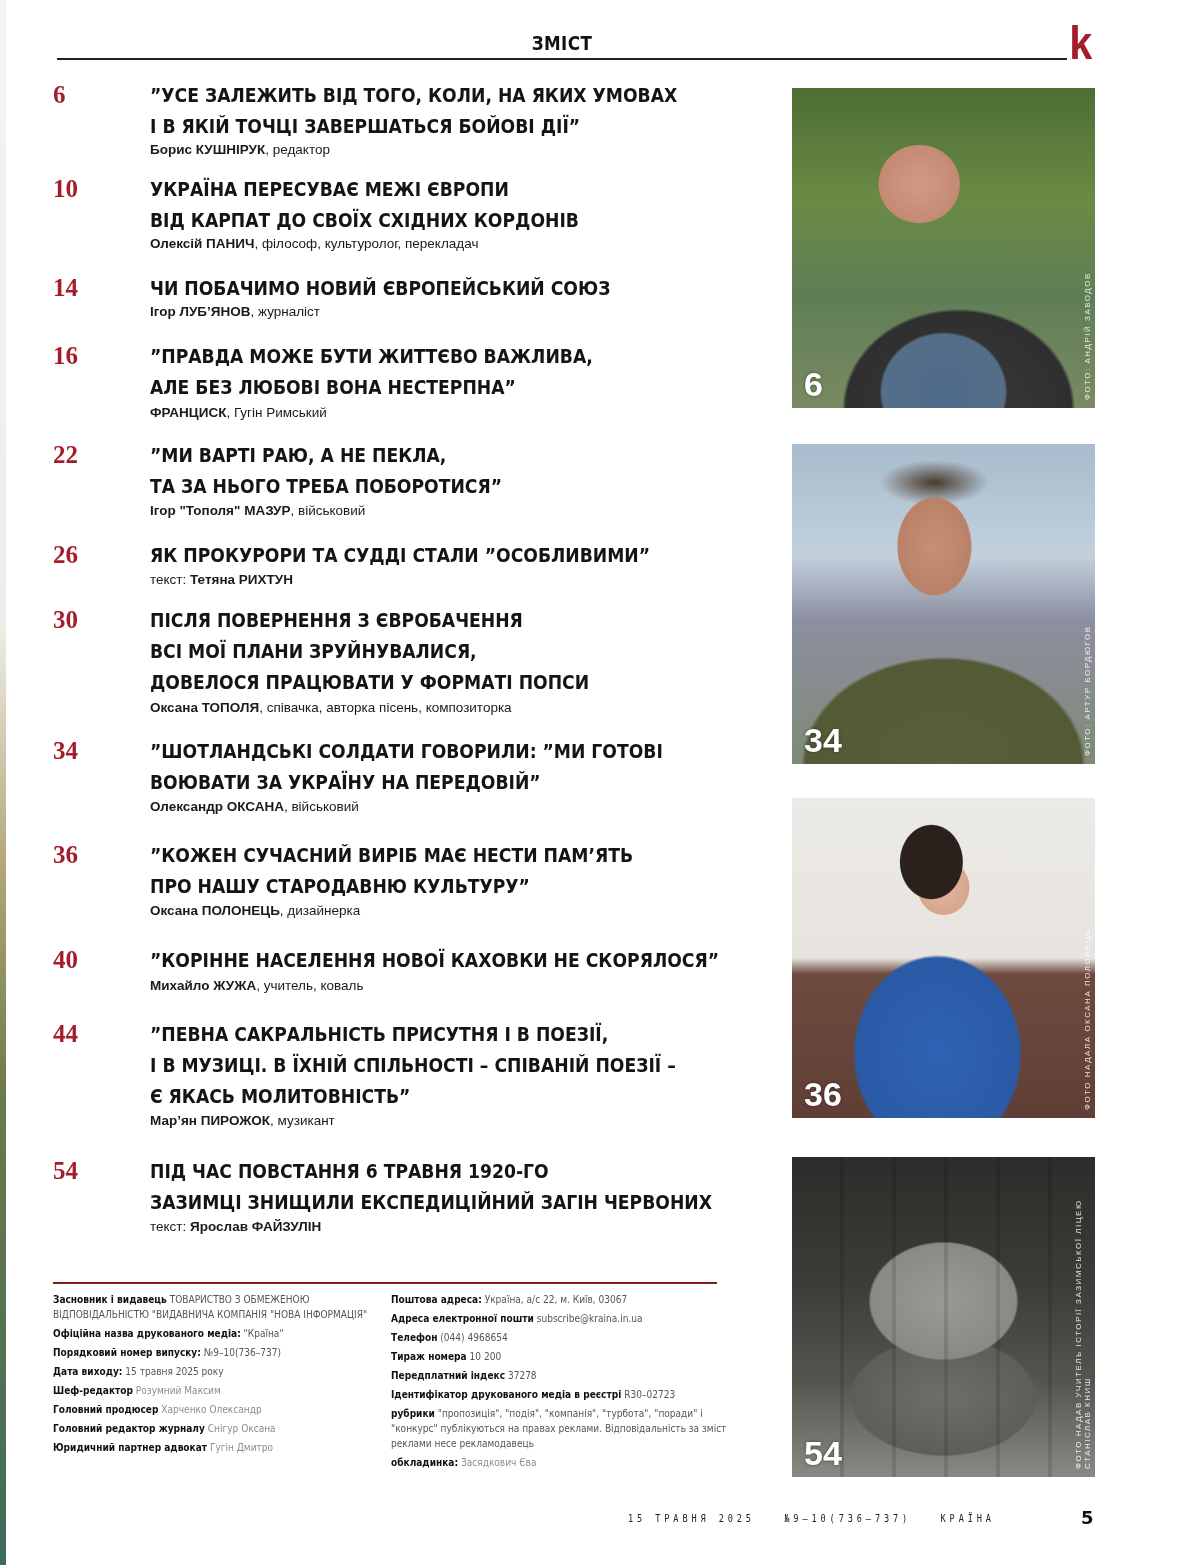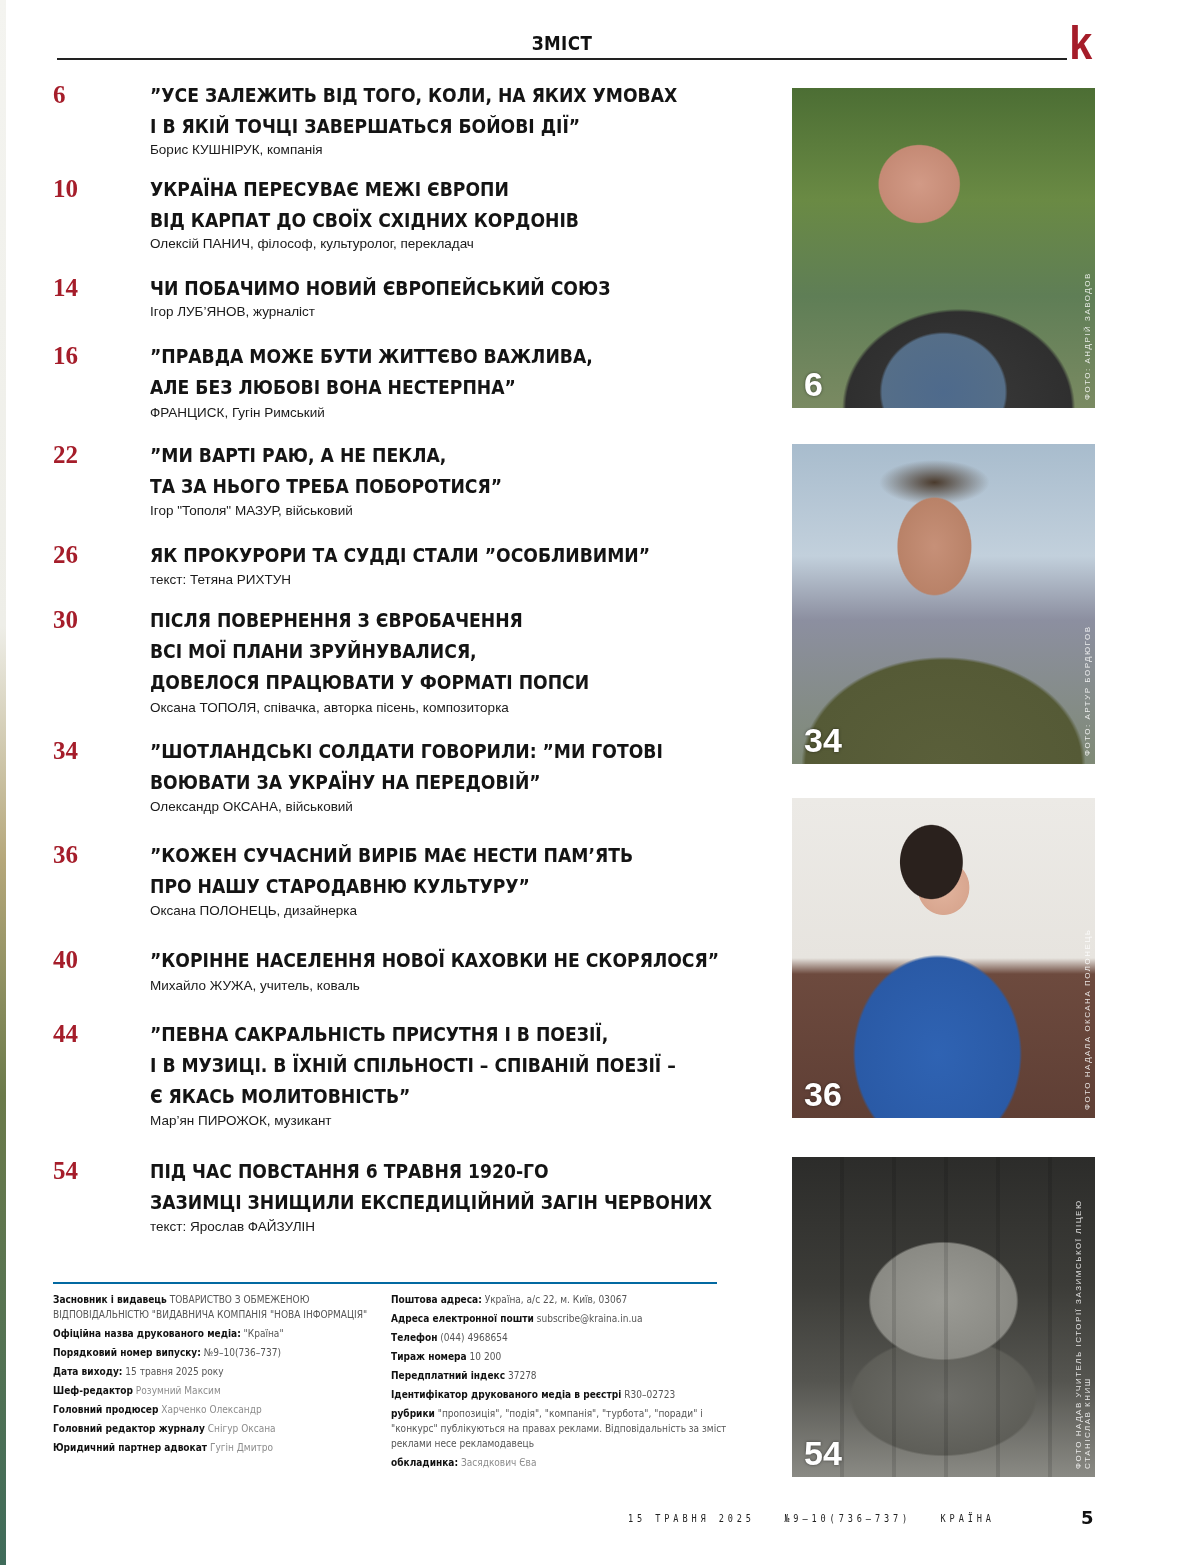--- a/index.html
+++ b/index.html
@@ -18,21 +18,21 @@
 
     .toc { position: absolute; left: 0; top: 0; width: 760px; }
     .toc-entry { position: absolute; left: 0; width: 760px; }
     .toc-page { position: absolute; left: 53px; top: 0; width: 60px; font-family: "Liberation Serif", serif;
       font-weight: bold; font-size: 25px; color: #a51d2a; line-height: 30px; }
     .toc-title { position: absolute; left: 150px; top: 0; width: 620px; font-family: "DejaVu Sans", sans-serif;
       font-weight: bold; font-size: 20px; line-height: 31px; color: #141414; white-space: nowrap;
       transform-origin: left top; transform: scaleX(0.86); }
     .toc-title .line { display: block; }
     .toc-author { position: absolute; left: 150px; font-size: 13.5px; color: #1a1a1a; white-space: nowrap; line-height: 16px; }
-    .toc-author b { font-weight: normal; }
+    .toc-author b { font-weight: bold; }
 
     .photo { position: absolute; left: 792px; width: 303px; height: 320px; overflow: hidden; }
     .photo-num { position: absolute; left: 12px; bottom: 4px; font-family: "Liberation Sans", sans-serif;
       font-weight: bold; font-size: 34px; color: #fff; text-shadow: 0 0 3px rgba(0,0,0,0.5); }
     .photo-credit { position: absolute; right: 3px; top: 0; height: 100%; writing-mode: vertical-rl; transform: rotate(180deg);
       font-size: 8px; letter-spacing: 1.5px; color: rgba(255,255,255,0.85); text-align: left; padding-top: 8px; }
     .photo-1 { top: 88px; background:
       radial-gradient(ellipse 22% 20% at 42% 30%, #d29a86 0%, #c58a75 60%, transparent 62%),
       radial-gradient(ellipse 45% 40% at 50% 95%, #4e6a8c 0%, #556e88 45%, transparent 47%),
       radial-gradient(ellipse 62% 50% at 55% 100%, #3a3a3a 0%, #2f2f2f 60%, transparent 62%),
@@ -47,21 +47,21 @@
       radial-gradient(ellipse 14% 14% at 50% 28%, #e2b49e 0%, #d8a68f 60%, transparent 62%),
       radial-gradient(ellipse 45% 50% at 48% 80%, #2f63b3 0%, #2a5aa6 60%, transparent 62%),
       linear-gradient(to bottom, #eceae6 0%, #e7e4df 50%, #6d4a3e 55%, #5f3f35 100%); }
     .photo-4 { top: 1157px; background:
       radial-gradient(ellipse 40% 30% at 50% 45%, #9a9a94 0%, #8a8a84 60%, transparent 62%),
       radial-gradient(ellipse 50% 30% at 50% 75%, #6f6f6a 0%, #5e5e58 60%, transparent 62%),
       linear-gradient(to bottom, #2c2c2a 0%, #3c3c38 40%, #555550 70%, #8a8a84 100%); }
     .photo-4::after { content: ""; position: absolute; inset: 0;
       background: repeating-linear-gradient(90deg, rgba(0,0,0,0) 0 48px, rgba(0,0,0,0.12) 48px 52px); }
 
-    .imprint { position: absolute; left: 53px; top: 1282px; width: 664px; border-top: 2px solid #0369a1; }
+    .imprint { position: absolute; left: 53px; top: 1282px; width: 664px; border-top: 2px solid #7f1d1d; }
     .imprint-col { position: absolute; top: 8px; font-family: "DejaVu Sans", sans-serif; font-size: 10.5px;
       line-height: 15px; color: #333; transform-origin: left top; transform: scaleX(0.86); }
     .imprint-col.left { left: 0; width: 390px; }
     .imprint-col.right { left: 338px; width: 390px; }
     .imprint-row { margin-bottom: 4px; }
     .imprint-row .lbl { font-weight: bold; color: #111; }
     .imprint-row .val { color: #555; }
     .imprint-row .val.gray { color: #8c8c8c; }
 
     .footer { position: absolute; top: 1512px; left: 628px; font-family: "DejaVu Sans Mono", monospace;
@@ -82,21 +82,21 @@
 <div class="logo">k</div>
 
 <div class="toc">
 
   <div class="toc-entry" style="top:80px">
     <div class="toc-page">6</div>
     <div class="toc-title">
       <span class="line">”УСЕ ЗАЛЕЖИТЬ ВІД ТОГО, КОЛИ, НА ЯКИХ УМОВАХ</span>
       <span class="line">І В ЯКІЙ ТОЧЦІ ЗАВЕРШАТЬСЯ БОЙОВІ ДІЇ”</span>
     </div>
-    <div class="toc-author" style="top:62px"><span></span><b>Борис КУШНІРУК</b><span>, компанія</span></div>
+    <div class="toc-author" style="top:62px"><span></span><b>Борис КУШНІРУК</b><span>, редактор</span></div>
   </div>
 
   <div class="toc-entry" style="top:174px">
     <div class="toc-page">10</div>
     <div class="toc-title">
       <span class="line">УКРАЇНА ПЕРЕСУВАЄ МЕЖІ ЄВРОПИ</span>
       <span class="line">ВІД КАРПАТ ДО СВОЇХ СХІДНИХ КОРДОНІВ</span>
     </div>
     <div class="toc-author" style="top:62px"><span></span><b>Олексій ПАНИЧ</b><span>, філософ, культуролог, перекладач</span></div>
   </div>

